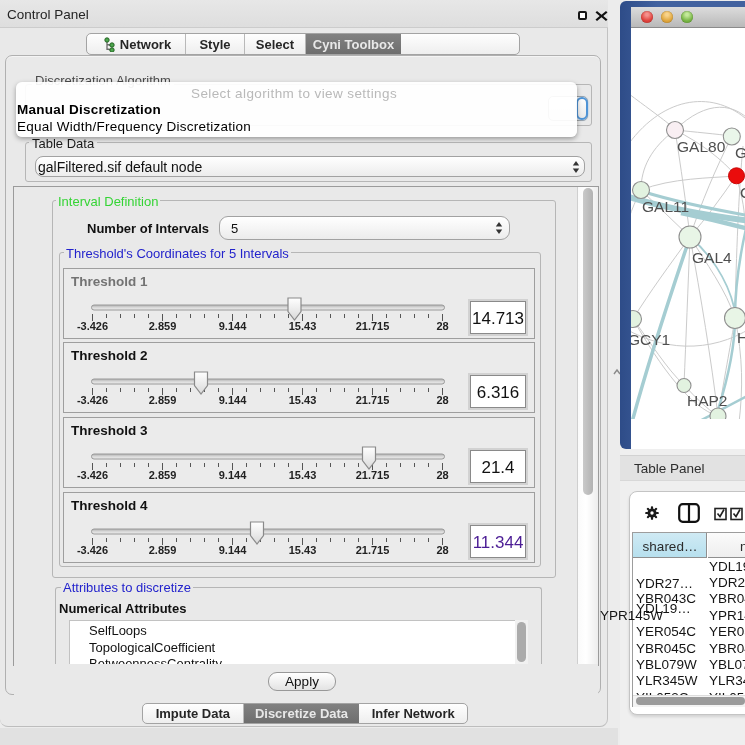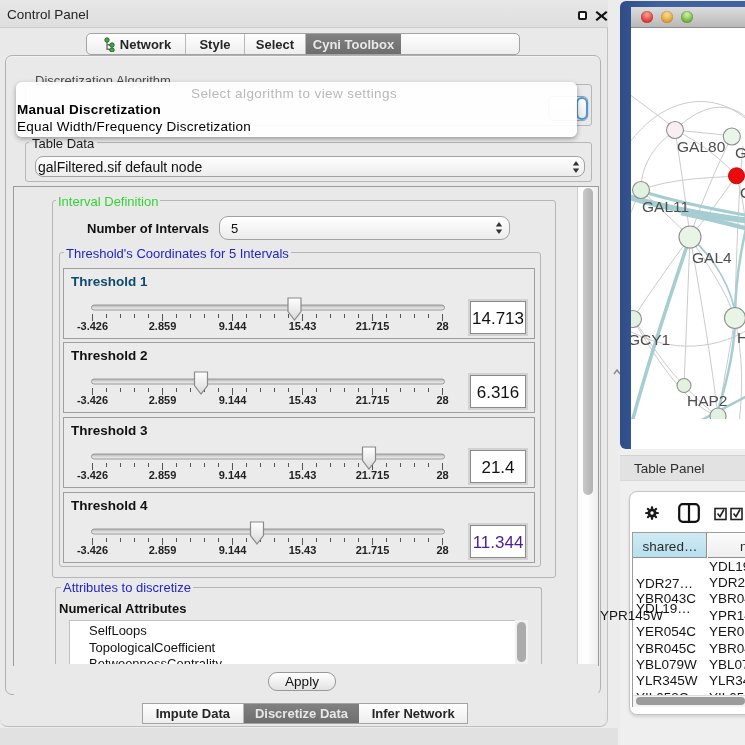--- a/index.html
+++ b/index.html
@@ -65,21 +65,21 @@
 <div class="a" style="left:219px;top:216px;width:291px;height:24px;background:linear-gradient(#ffffff,#ececec);border:1px solid #a2a2a2;border-radius:9px;"></div>
 <div class="txt" style="left:231px;top:221px;font-size:13px;color:#111;">5</div>
 <svg class="a" style="left:495px;top:222px;" width="8" height="12" viewBox="0 0 8 12">
   <path d="M4 0 L7.2 4.4 L0.8 4.4 Z" fill="#333"></path>
     <path d="M4 12 L7.2 7.6 L0.8 7.6 Z" fill="#333"></path>
 </svg>
 
 <div class="a" style="left:59px;top:252px;width:482px;height:315px;border:1px solid #b6b6b6;border-radius:3px;"></div>
 <div class="txt" style="left:64px;top:246px;font-size:13px;color:#2323cc;background:#e9e9e9;padding:0 2px;">Threshold's Coordinates for 5 Intervals</div>
 
-<div id="thresholds"><div class="a" style="left:62.5px;top:268px;width:472px;height:71px;border:1px solid #9e9e9e;background:#ebebeb;"></div><div class="txt" style="left:71px;top:274px;font-size:13.5px;font-weight:bold;color:#0c4a6e;">Threshold 1</div><svg class="a" style="left:62.5px;top:268px;" width="472" height="71" viewBox="0 0 472 71">
+<div id="thresholds"><div class="a" style="left:62.5px;top:268px;width:472px;height:71px;border:1px solid #9e9e9e;background:#ebebeb;"></div><div class="txt" style="left:71px;top:274px;font-size:13.5px;font-weight:bold;color:#737373;">Threshold 1</div><svg class="a" style="left:62.5px;top:268px;" width="472" height="71" viewBox="0 0 472 71">
       <rect x="28.5" y="37" width="353" height="5" rx="2.5" fill="url(#trk)" stroke="#999" stroke-width="1"></rect>
       <line x1="29.5" y1="46" x2="29.5" y2="53" stroke="#555" stroke-width="1"></line>
       <line x1="43.5" y1="46" x2="43.5" y2="50" stroke="#555" stroke-width="1"></line>
       <line x1="57.5" y1="46" x2="57.5" y2="50" stroke="#555" stroke-width="1"></line>
       <line x1="71.5" y1="46" x2="71.5" y2="50" stroke="#555" stroke-width="1"></line>
       <line x1="85.5" y1="46" x2="85.5" y2="50" stroke="#555" stroke-width="1"></line>
       <line x1="99.5" y1="46" x2="99.5" y2="53" stroke="#555" stroke-width="1"></line>
       <line x1="113.5" y1="46" x2="113.5" y2="50" stroke="#555" stroke-width="1"></line>
       <line x1="127.5" y1="46" x2="127.5" y2="50" stroke="#555" stroke-width="1"></line>
       <line x1="141.5" y1="46" x2="141.5" y2="50" stroke="#555" stroke-width="1"></line>
@@ -234,21 +234,21 @@
 <div class="txt" style="left:89px;top:639.5px;font-size:13px;color:#111;">TopologicalCoefficient</div>
 <div class="txt" style="left:89px;top:656px;font-size:13px;color:#111;">BetweennessCentrality</div>
 <div class="a" style="left:515px;top:620px;width:13px;height:45px;background:#f1f1f1;"></div>
 <div class="a" style="left:517px;top:622px;width:9px;height:40px;background:#ababab;border-radius:5px;"></div>
 
 <div class="a" style="left:14px;top:664px;width:584px;height:31px;background:#e9e9e9;"></div>
 
 <div class="a" style="left:268px;top:672px;width:68px;height:19px;background:linear-gradient(#ffffff,#e3e3e3);border:1px solid #989898;border-radius:9px;"></div>
 <div class="txt" style="left:268px;top:674px;width:68px;text-align:center;font-size:13.5px;color:#111;">Apply</div>
 
-<div class="a" style="left:142px;top:703px;width:326px;height:21px;background:linear-gradient(#fefefe,#eeeeee);border:1px solid #a3a3a3;border-radius:0;overflow:hidden;display:flex;font-size:13px;">
+<div class="a" style="left:142px;top:703px;width:326px;height:21px;background:linear-gradient(#fefefe,#eeeeee);border:1px solid #a3a3a3;border-radius:5px;overflow:hidden;display:flex;font-size:13px;">
   <div class="seg" style="width:100px;border-right:1px solid #b9b9b9;">Impute Data</div>
   <div class="seg segsel" style="width:116px;">Discretize Data</div>
   <div class="seg" style="width:108px;">Infer Network</div>
 </div>
 
 <svg class="a" style="left:613px;top:368px;" width="8" height="8" viewBox="0 0 8 8">
   <path d="M1 6 L4 2 L7 6" fill="none" stroke="#8a8a8a" stroke-width="1.4"></path>
 </svg>
 
 <div class="a" style="left:16px;top:82px;width:561px;height:55px;background:rgba(255,255,255,0.93);border-radius:6px;box-shadow:0 2px 5px rgba(0,0,0,0.35);z-index:40;"></div>

